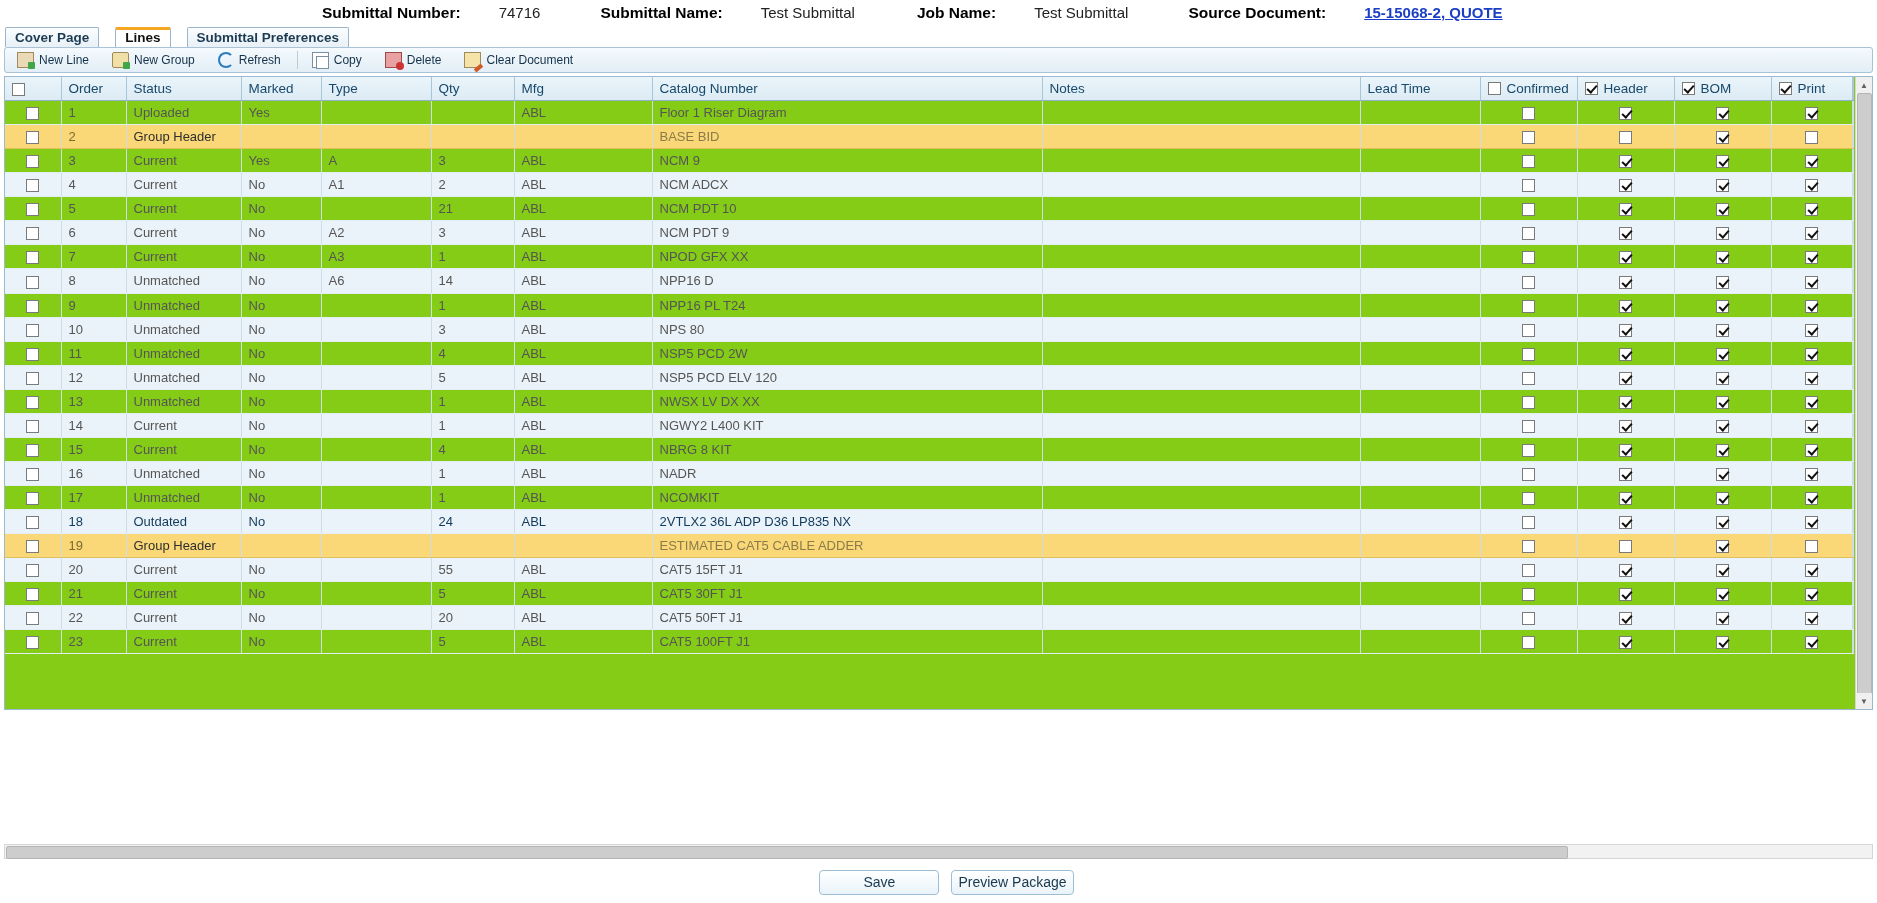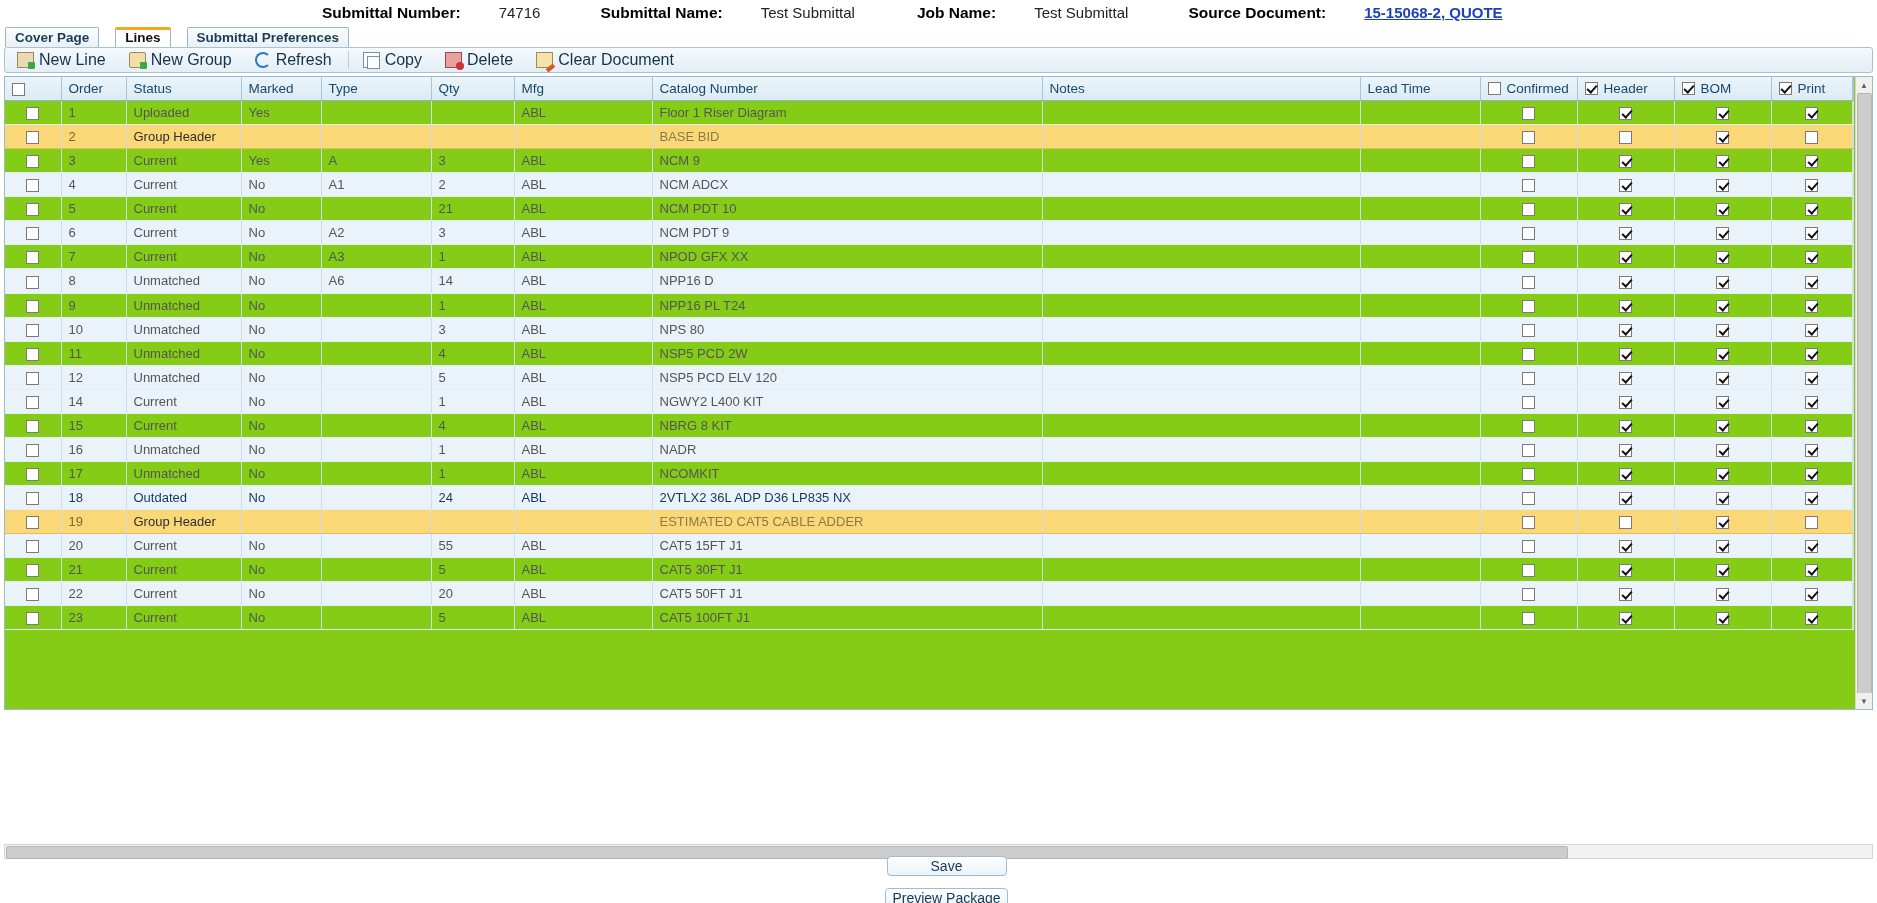--- a/index.html
+++ b/index.html
@@ -76,21 +76,21 @@
     position: relative;
     top: 0px;
   }
   .tbtn {
     display: flex; align-items: center; gap: 5px;
     height: 20px;
     padding: 0 7px;
     margin-right: 7px;
     border: 1px solid transparent;
     border-radius: 3px;
-    font-size: 16px;
+    font-size: 12px;
     color: #14324a;
     cursor: pointer;
     white-space: nowrap;
     background: transparent;
   }
   .tb-sep { width:1px; height:18px; background:#b9cddd; margin: 0 6px 0 1px; }
   .ico { width: 15px; height: 14px; display:inline-block; position:relative; }
 
   
   .ico-newline { background:#e9d9b5; border:1px solid #a08a5c; }
@@ -198,21 +198,20 @@
     background:#f2f2f2; border:1px solid #d6d6d6; box-sizing:border-box;
   }
   .hscroll .hthumb{ position:absolute; left:1px; top:1px; height:11px; width:1560px; background:#cdcdcd; border:1px solid #b5b5b5; border-radius:2px;}
 
   
   .footer {
     position: absolute; left:16px; right:0; bottom: 0;
     height: 42px;
     display:flex; align-items:center; justify-content:center; gap: 12px;
     background:#fff;
-    flex-direction:column;
   }
   .fbtn {
     min-width: 120px; height: 25px;
     border:1px solid #9dbdd4;
     border-radius: 4px;
     background: linear-gradient(180deg,#ffffff 0%, #e9f3f9 100%);
     font-size: 14px; color:#17384f;
     cursor:pointer;
     font-family: "Liberation Sans", sans-serif;
   }
@@ -533,20 +532,37 @@
           <td class="c-mfg">ABL</td>
           <td class="c-catalog">NSP5 PCD ELV 120</td>
           <td class="c-notes"></td>
           <td class="c-lead"></td>
           <td class="cbcell"><span class="cb"></span></td>
           <td class="cbcell"><span class="cb checked"></span></td>
           <td class="cbcell"><span class="cb checked"></span></td>
           <td class="cbcell"><span class="cb checked"></span></td>
           <td class=""></td>
         </tr>
+        <tr>
+          <td class="cbcell"><span class="cb"></span></td>
+          <td class="c-order">13</td>
+          <td class="c-status st-unmatched">Unmatched</td>
+          <td class="c-marked mk-no">No</td>
+          <td class="c-type"></td>
+          <td class="c-qty">1</td>
+          <td class="c-mfg">ABL</td>
+          <td class="c-catalog">NWSX LV DX XX</td>
+          <td class="c-notes"></td>
+          <td class="c-lead"></td>
+          <td class="cbcell"><span class="cb"></span></td>
+          <td class="cbcell"><span class="cb checked"></span></td>
+          <td class="cbcell"><span class="cb checked"></span></td>
+          <td class="cbcell"><span class="cb checked"></span></td>
+          <td class=""></td>
+        </tr>
         <tr class="alt">
           <td class="cbcell"><span class="cb"></span></td>
           <td class="c-order">14</td>
           <td class="c-status st-current">Current</td>
           <td class="c-marked mk-no">No</td>
           <td class="c-type"></td>
           <td class="c-qty">1</td>
           <td class="c-mfg">ABL</td>
           <td class="c-catalog">NGWY2 L400 KIT</td>
           <td class="c-notes"></td>

